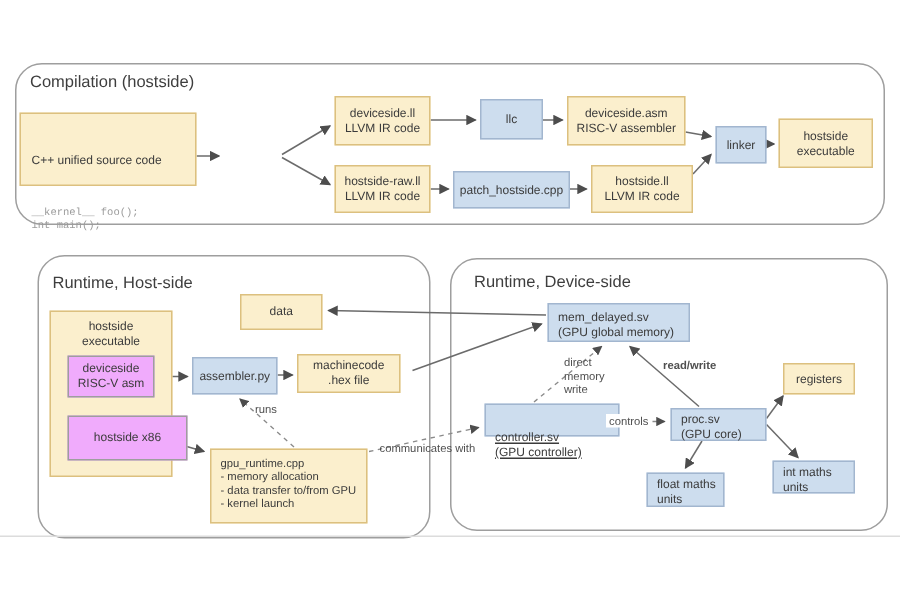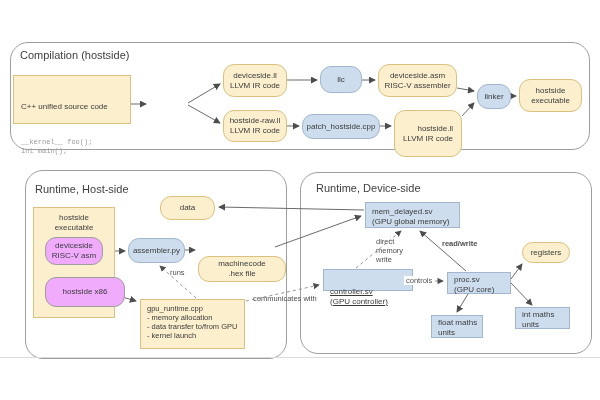--- a/index.html
+++ b/index.html
@@ -6,21 +6,21 @@
   .stage{position:relative;width:600px;height:400px;background:#fff;overflow:hidden;
          font-family:"Liberation Sans",sans-serif;color:#3b3b3b;}
   .group{position:absolute;border:1px solid #9e9e9e;border-radius:18px;background:transparent;}
   .group-title{position:absolute;font-size:11px;color:#3e3e3e;white-space:pre;}
   .arrows{position:absolute;left:0;top:0;width:600px;height:400px;}
   .node{position:absolute;box-sizing:border-box;border:1px solid #9e9e9e;
         font-size:8px;line-height:1.2;color:#3b3b3b;white-space:pre;}
   .yellow{background:var(--yellow-fill,#fbefcd);border-color:var(--yellow-border,#dcc07f);}
   .blue{background:var(--blue-fill,#cdddee);border-color:var(--blue-border,#a2b6cf);}
   .white{background:#f0abfc;border-color:#9e9e9e;}
-  .center{display:flex;align-items:center;justify-content:center;text-align:center;border-radius:11px;}
+  .center{display:flex;align-items:center;justify-content:center;text-align:center;}
   .top-center{text-align:center;padding-top:5px;}
   .left{padding:4px 2px 0 6px;}
   .edge-label{position:absolute;font-size:7.5px;color:#4f4f4f;white-space:pre;line-height:1.2;}
   .src-title{padding:7px 0 0 7px;font-size:8px;}
   .src-code{padding:7px 0 0 7px;font-family:"Liberation Mono","DejaVu Sans Mono",monospace;
             font-size:7px;color:#9b9b9b;line-height:1.35;white-space:pre;}
   .page-edge{position:absolute;left:0;top:357px;width:600px;height:0;border-top:1px solid #dcdcdc;}
   .bg-white{background:#fff;padding:0 2px;}
 </style>
 </head>
@@ -77,34 +77,34 @@
 int main();</div>
   </div>
   <div class="node yellow center" style="left:223px;top:64px;width:64px;height:33px;">deviceside.ll
 LLVM IR code</div>
   <div class="node blue center" style="left:320px;top:66px;width:42px;height:27px;">llc</div>
   <div class="node yellow center" style="left:378px;top:64px;width:79px;height:33px;">deviceside.asm
 RISC-V assembler</div>
   <div class="node yellow center" style="left:223px;top:110px;width:64px;height:32px;">hostside-raw.ll
 LLVM IR code</div>
   <div class="node blue center" style="left:302px;top:114px;width:78px;height:25px;">patch_hostside.cpp</div>
-  <div class="node yellow center" style="left:394px;top:110px;width:68px;height:47px;text-align:right;">hostside.ll
+  <div class="node yellow center" style="left:394px;top:110px;width:68px;height:32px;">hostside.ll
 LLVM IR code</div>
   <div class="node blue center" style="left:477px;top:84px;width:34px;height:25px;">linker</div>
   <div class="node yellow center" style="left:519px;top:79px;width:63px;height:33px;">hostside
 executable</div>
 
   <div class="node yellow center" style="left:160px;top:196px;width:55px;height:24px;">data</div>
   <div class="node yellow top-center" style="left:33px;top:207px;width:82px;height:111px;">hostside
 executable</div>
   <div class="node white center" style="left:45px;top:237px;width:58px;height:28px;">deviceside
 RISC-V asm</div>
   <div class="node white center" style="left:45px;top:277px;width:80px;height:30px;">hostside x86</div>
   <div class="node blue center" style="left:128px;top:238px;width:57px;height:25px;">assembler.py</div>
-  <div class="node yellow center" style="left:198px;top:236px;width:88px;height:26px;margin-top:20px;">machinecode
+  <div class="node yellow center" style="left:198px;top:236px;width:69px;height:26px;">machinecode
 .hex file</div>
   <div class="node yellow left" style="left:140px;top:299px;width:105px;height:50px;font-size:7.5px;">gpu_runtime.cpp
 - memory allocation
 - data transfer to/from GPU
 - kernel launch</div>
 
   <div class="node blue left" style="left:365px;top:202px;width:95px;height:26px;">mem_delayed.sv
 (GPU global memory)</div>
   <div class="node blue left" style="left:323px;top:269px;width:90px;height:22px;padding-top:17px;text-decoration:underline;">controller.sv
 (GPU controller)</div>

